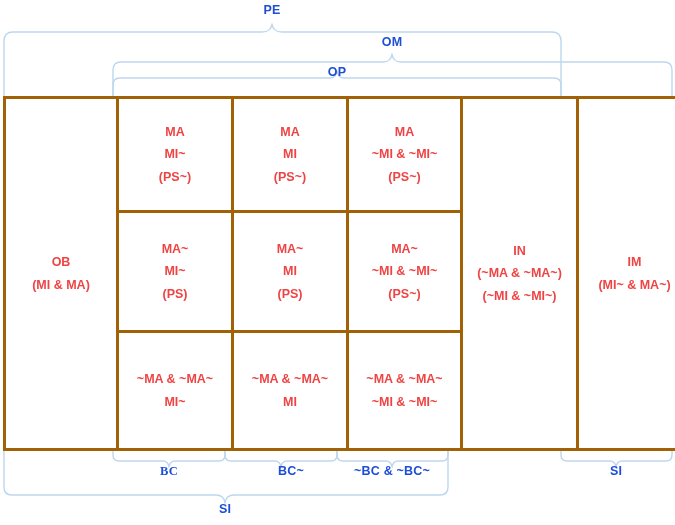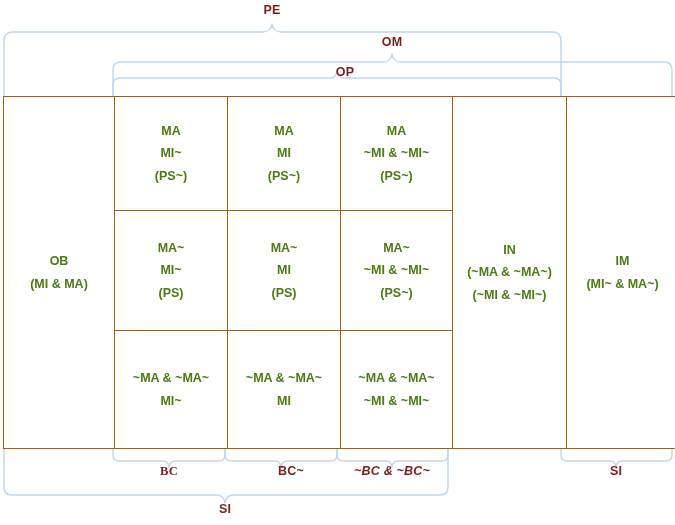--- a/index.html
+++ b/index.html
@@ -38,44 +38,44 @@
     stroke-width: 1.4;
     stroke-linecap: round;
     stroke-linejoin: round;
   }
 
   
   .brace-label {
     position: absolute;
     font-size: 12.5px;
     font-weight: bold;
-    color: #7f1d1d;
+    color: #1d4ed8;
     text-align: center;
     white-space: nowrap;
     transform: translateX(-50%);
     letter-spacing: 0.2px;
   }
 
   
   #matrix-table {
     position: absolute;
     left: 3px;
     top: 96px;
     width: 669px;
     height: 352px;
     border-collapse: collapse;
     table-layout: fixed;
   }
   #matrix-table td {
-    border: 1px solid #a16207;
+    border: 3px solid #a16207;
     text-align: center;
     vertical-align: middle;
     font-size: 12.5px;
     font-weight: bold;
-    color: #4d7c0f;
+    color: #ef4444;
     padding: 0;
     line-height: 1.0;
   }
   .cell-stack {
     display: flex;
     flex-direction: column;
     justify-content: center;
     align-items: center;
     height: 100%;
   }
@@ -115,27 +115,27 @@
 
     <path class="brace-path" d="M 561,449 L 561,455 Q 561,461 567,461 L 610,461 Q 615,461 616,467 Q 617,461 622,461 L 666,461 Q 672,461 672,455 L 672,449"></path>
 
     <path class="brace-path" d="M 4,449 L 4,487 Q 4,495 12,495 L 216,495 Q 224,495 225,503 Q 226,495 234,495 L 440,495 Q 448,495 448,487 L 448,449"></path>
   </svg>
 
   <div class="brace-label" style="left:272px; top:3px;">PE</div>
 
   <div class="brace-label" style="left:392px; top:35px;text-align:center;">OM</div>
 
-  <div class="brace-label" style="left:345px; top:65px;">OP</div>
+  <div class="brace-label" style="left:337px; top:65px;">OP</div>
 
   <div class="brace-label" style="left:169px; top:464px;font-family:Liberation Serif, serif;">BC</div>
 
   <div class="brace-label" style="left:291px; top:464px;">BC~</div>
 
-  <div class="brace-label" style="left:392px; top:464px;font-style:italic;">~BC &amp; ~BC~</div>
+  <div class="brace-label" style="left:392px; top:464px;">~BC &amp; ~BC~</div>
 
   <div class="brace-label" style="left:616px; top:464px;">SI</div>
 
   <div class="brace-label" style="left:225px; top:502px;">SI</div>
 
   <table id="matrix-table">
     <tbody>
       <tr class="row-1">
         <td class="col-ob" rowspan="3">
           <div class="cell-stack">

